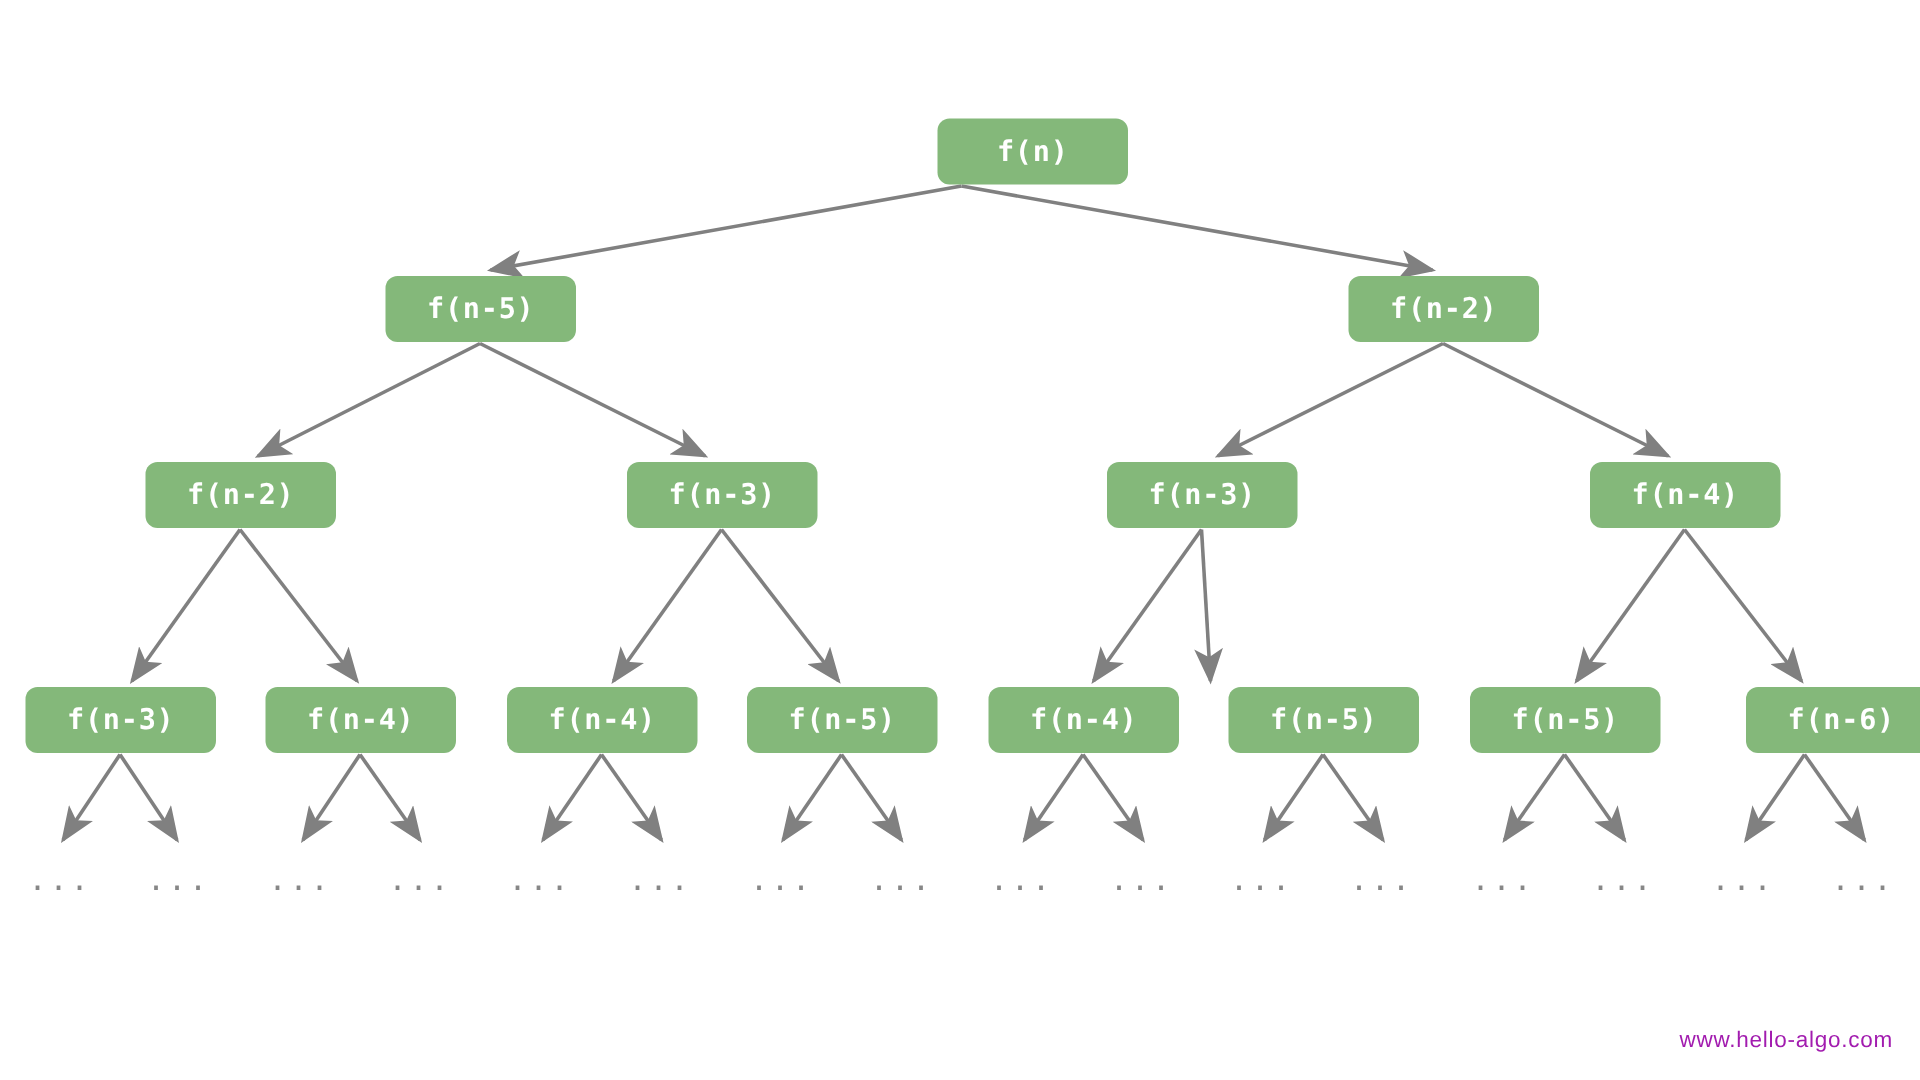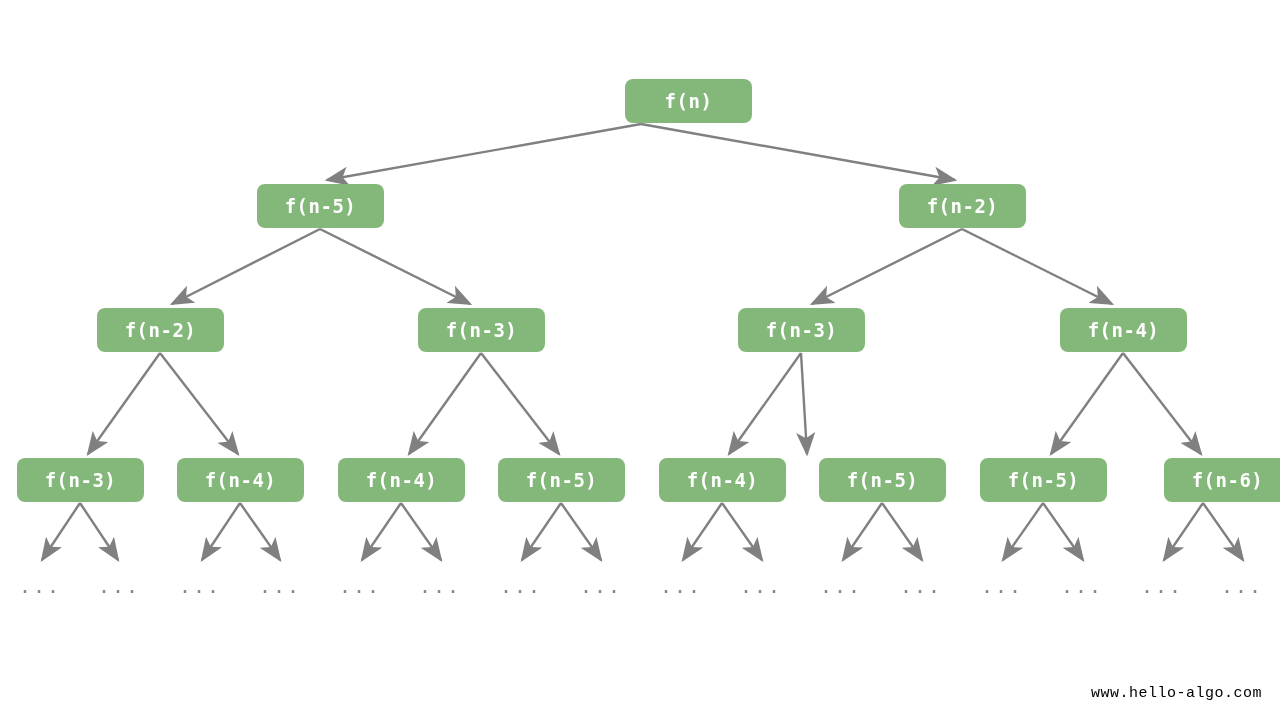--- a/index.html
+++ b/index.html
@@ -47,22 +47,22 @@
     letter-spacing: 2px;
     line-height: 1;
     transform: translate(-50%, -50%);
     white-space: nowrap;
     z-index: 2;
   }
   #watermark {
     position: absolute;
     right: 18px;
     bottom: 18px;
-    color: #000000;
-    font-family: Liberation Mono, monospace;
+    color: #a21caf;
+    font-family: Liberation Sans, sans-serif;
     font-size: 15px;
     letter-spacing: 0.5px;
     white-space: nowrap;
   }
 </style>
 </head>
 <body>
 
 <div id="canvas">
 

